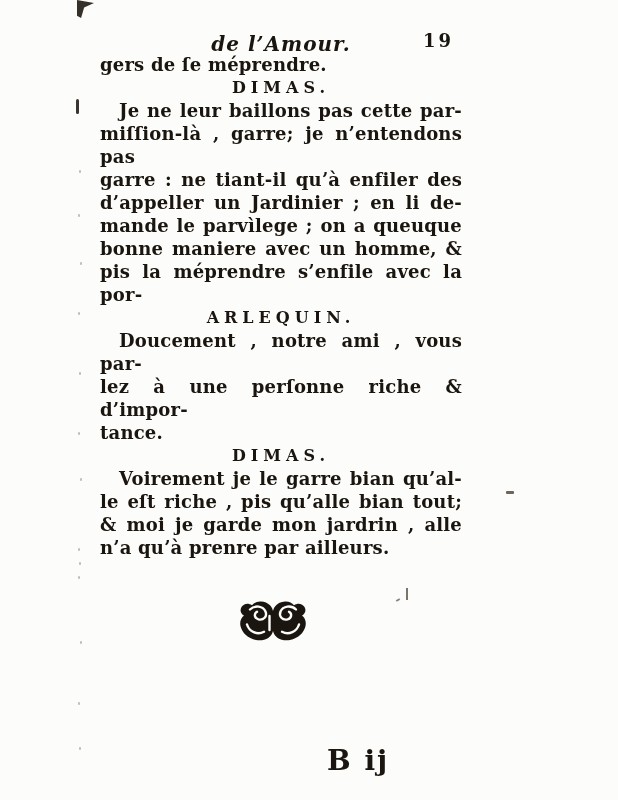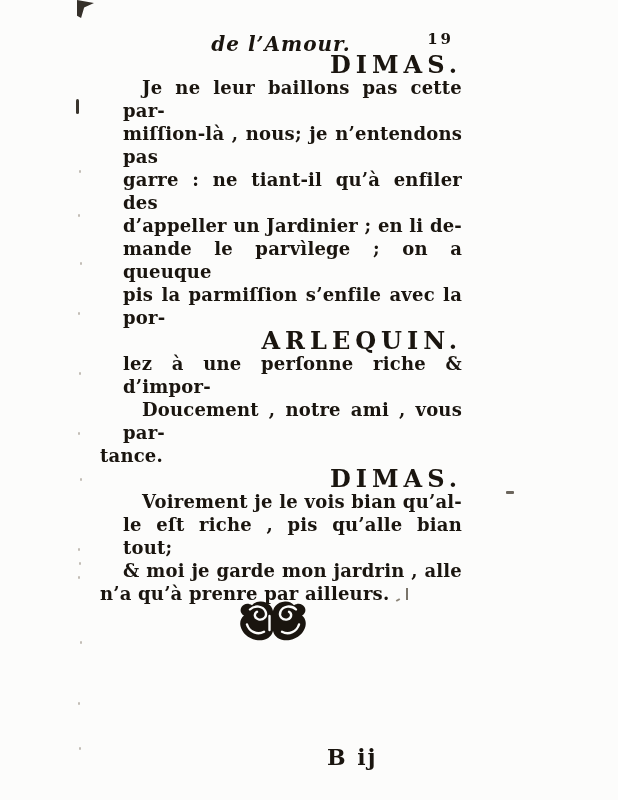--- a/index.html
+++ b/index.html
@@ -14,40 +14,40 @@
     font-weight: 700;
     -webkit-font-smoothing: antialiased;
   }
 
   
   .running-header { position: absolute; left: 100px; top: 30px; width: 362px; height: 26px; }
   .running-title {
     position: absolute; left: 0; right: 0; top: 2px;
     text-align: center; font-style: italic; font-size: 20px; letter-spacing: 1px;
   }
-  .page-number { position: absolute; right: 8px; top: 0; font-size: 15px; letter-spacing: 3px; }
+  .page-number { position: absolute; right: 8px; top: 0; font-size: 18px; letter-spacing: 3px; }
 
   
   .text-column {
     position: absolute; left: 100px; top: 53px; width: 362px;
     font-size: 18px; line-height: 23px; letter-spacing: 0.2px;
   }
   .ln { min-height: 23px; }
-  .just { text-align: justify; text-align-last: justify; margin-left: 23px; }
+  .just { text-align: justify; text-align-last: justify; }
   .ind { text-indent: 19px; }
   .speaker {
-    text-align: right; letter-spacing: 5px; font-size: 24px; line-height: 23px;
+    text-align: center; letter-spacing: 5px; font-size: 16px; line-height: 23px;
     white-space: nowrap;
   }
 
   
   .ornament { position: absolute; left: 238px; top: 600px; width: 70px; height: 42px; }
 
   
-  .signature { position: absolute; left: 327px; top: 744px; font-size: 22px; letter-spacing: 2px; }
+  .signature { position: absolute; left: 327px; top: 744px; font-size: 28px; letter-spacing: 2px; }
 
   
   .artifact { position: absolute; pointer-events: none; }
   .a-pennant {
     left: 77px; top: 0; width: 17px; height: 18px; background: #35302a;
     clip-path: polygon(0 0, 100% 16%, 42% 42%, 24% 100%, 0 88%);
   }
   .a-dash { left: 76px; top: 99px; width: 3px; height: 15px; background: #3a352e; border-radius: 2px; }
   .a-tick-right { left: 506px; top: 491px; width: 8px; height: 3px; background: #6b655c; border-radius: 1px; }
   .a-tick-orn { left: 406px; top: 588px; width: 2px; height: 12px; background: #7a746a; }
@@ -59,39 +59,41 @@
 
 <div class="page">
 
   <div class="running-header">
     <div class="running-title">de l’Amour.</div>
     <div class="page-number">19</div>
   </div>
 
   <div class="text-column">
 
+    <div class="ln">gers de ſe méprendre.</div>
 
     <div class="ln speaker">DIMAS.</div>
 
     <div class="ln just ind">Je ne leur baillons pas cette par-</div>
-    <div class="ln just">miſſion-là , nous; je n’entendons pas</div>
+    <div class="ln just">miſſion-là , garre; je n’entendons pas</div>
     <div class="ln just">garre : ne tiant-il qu’à enfiler des</div>
     <div class="ln just">d’appeller un Jardinier ; en li de-</div>
     <div class="ln just">mande le parvìlege ; on a queuque</div>
-    <div class="ln just">pis la parmiſſion s’enfile avec la por-</div>
+    <div class="ln just">bonne maniere avec un homme, &amp;</div>
+    <div class="ln just">pis la méprendre s’enfile avec la por-</div>
 
     <div class="ln speaker">ARLEQUIN.</div>
 
+    <div class="ln just ind">Doucement , notre ami , vous par-</div>
     <div class="ln just">lez à une perſonne riche &amp; d’impor-</div>
-    <div class="ln just ind">Doucement , notre ami , vous par-</div>
     <div class="ln">tance.</div>
 
     <div class="ln speaker">DIMAS.</div>
 
-    <div class="ln just ind">Voirement je le vois bian qu’al-</div>
+    <div class="ln just ind">Voirement je le garre bian qu’al-</div>
     <div class="ln just">le eſt riche , pis qu’alle bian tout;</div>
     <div class="ln just">&amp; moi je garde mon jardrin , alle</div>
     <div class="ln">n’a qu’à prenre par ailleurs.</div>
   </div>
 
   <div class="ornament">
     <svg width="70" height="42" viewBox="0 0 70 42" xmlns="http://www.w3.org/2000/svg">
       <g fill="#1a150f">
         <path d="M35 16 C36.5 8 31 2 23 1.5 C19 1.2 16 3 14 5.2 C10 2.4 5.5 3.6 3.5 7 C1.5 10.5 3 14 6 15.6 C3 18 1.4 22 2.6 26.6 C4.2 33 10 38.6 18 40 C26 41.4 33.5 38 35 31 Z"></path>
         <path transform="translate(70,0) scale(-1,1)" d="M35 16 C36.5 8 31 2 23 1.5 C19 1.2 16 3 14 5.2 C10 2.4 5.5 3.6 3.5 7 C1.5 10.5 3 14 6 15.6 C3 18 1.4 22 2.6 26.6 C4.2 33 10 38.6 18 40 C26 41.4 33.5 38 35 31 Z"></path>

